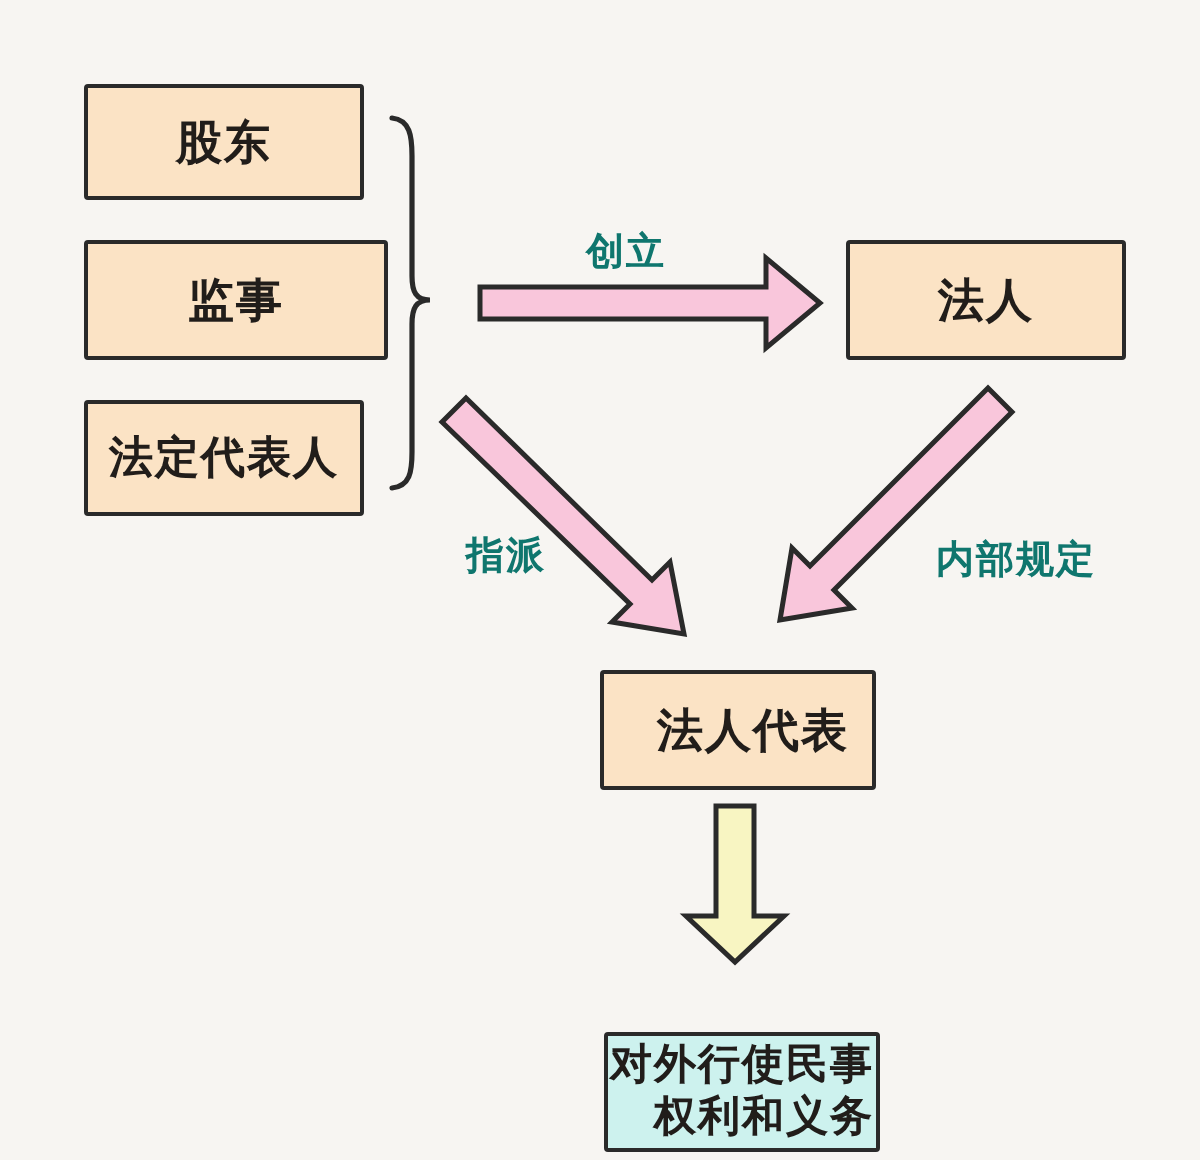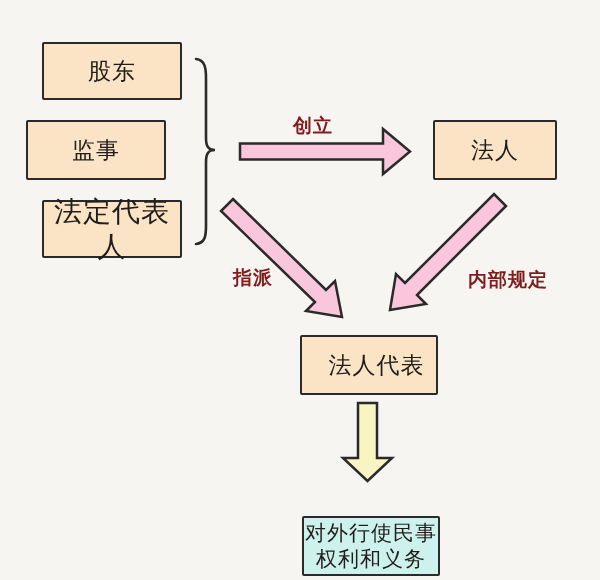--- a/index.html
+++ b/index.html
@@ -32,48 +32,48 @@
     stroke-width: 2.6;
     stroke-linecap: round;
   }
   .node {
     position: absolute;
     box-sizing: border-box;
     border: 2.5px solid #2a2a2a;
     border-radius: 2px;
     background: #fbe3c5;
     color: #211d1a;
-    font-weight: 400;
+    font-weight: 700;
     font-size: 23px;
     display: flex;
     align-items: center;
     justify-content: center;
-    text-align: center;
+    text-align: right;
     letter-spacing: 1px;
     white-space: pre-line;
     line-height: 1.25;
   }
   .node.cyan {
     background: #cdf2ee;
     font-size: 21px;
   }
   .edge-label {
     position: absolute;
-    color: #7f1d1d;
+    color: #0f766e;
     font-weight: 700;
     font-size: 19px;
     letter-spacing: 1px;
     white-space: nowrap;
     transform: translate(-50%, -50%);
   }
   
   #node-shareholder   { left: 42px;  top: 42px;  width: 140px; height: 58px; }
-  #node-supervisor    { left: 26px;  top: 120px; width: 140px; height: 60px; }
-  #node-statutory-rep { left: 42px;  top: 200px; width: 140px; height: 58px; font-size: 28px; }
-  #node-legal-person  { left: 433px; top: 120px; width: 124px; height: 60px; }
+  #node-supervisor    { left: 42px;  top: 120px; width: 152px; height: 60px; }
+  #node-statutory-rep { left: 42px;  top: 200px; width: 140px; height: 58px; font-size: 22px; }
+  #node-legal-person  { left: 423px; top: 120px; width: 140px; height: 60px; }
   #node-lp-rep        { left: 300px; top: 335px; width: 138px; height: 60px; padding-left: 15px; }
   #node-civil         { left: 302px; top: 516px; width: 138px; height: 60px; }
   #label-create         { left: 313px; top: 126px; }
   #label-appoint        { left: 253px; top: 278px; font-family: Liberation Mono, monospace; }
   #label-internal-rules { left: 493px; top: 280px; margin-left: 15px; }
 </style>
 </head>
 <body>
 
 <div id="canvas">

